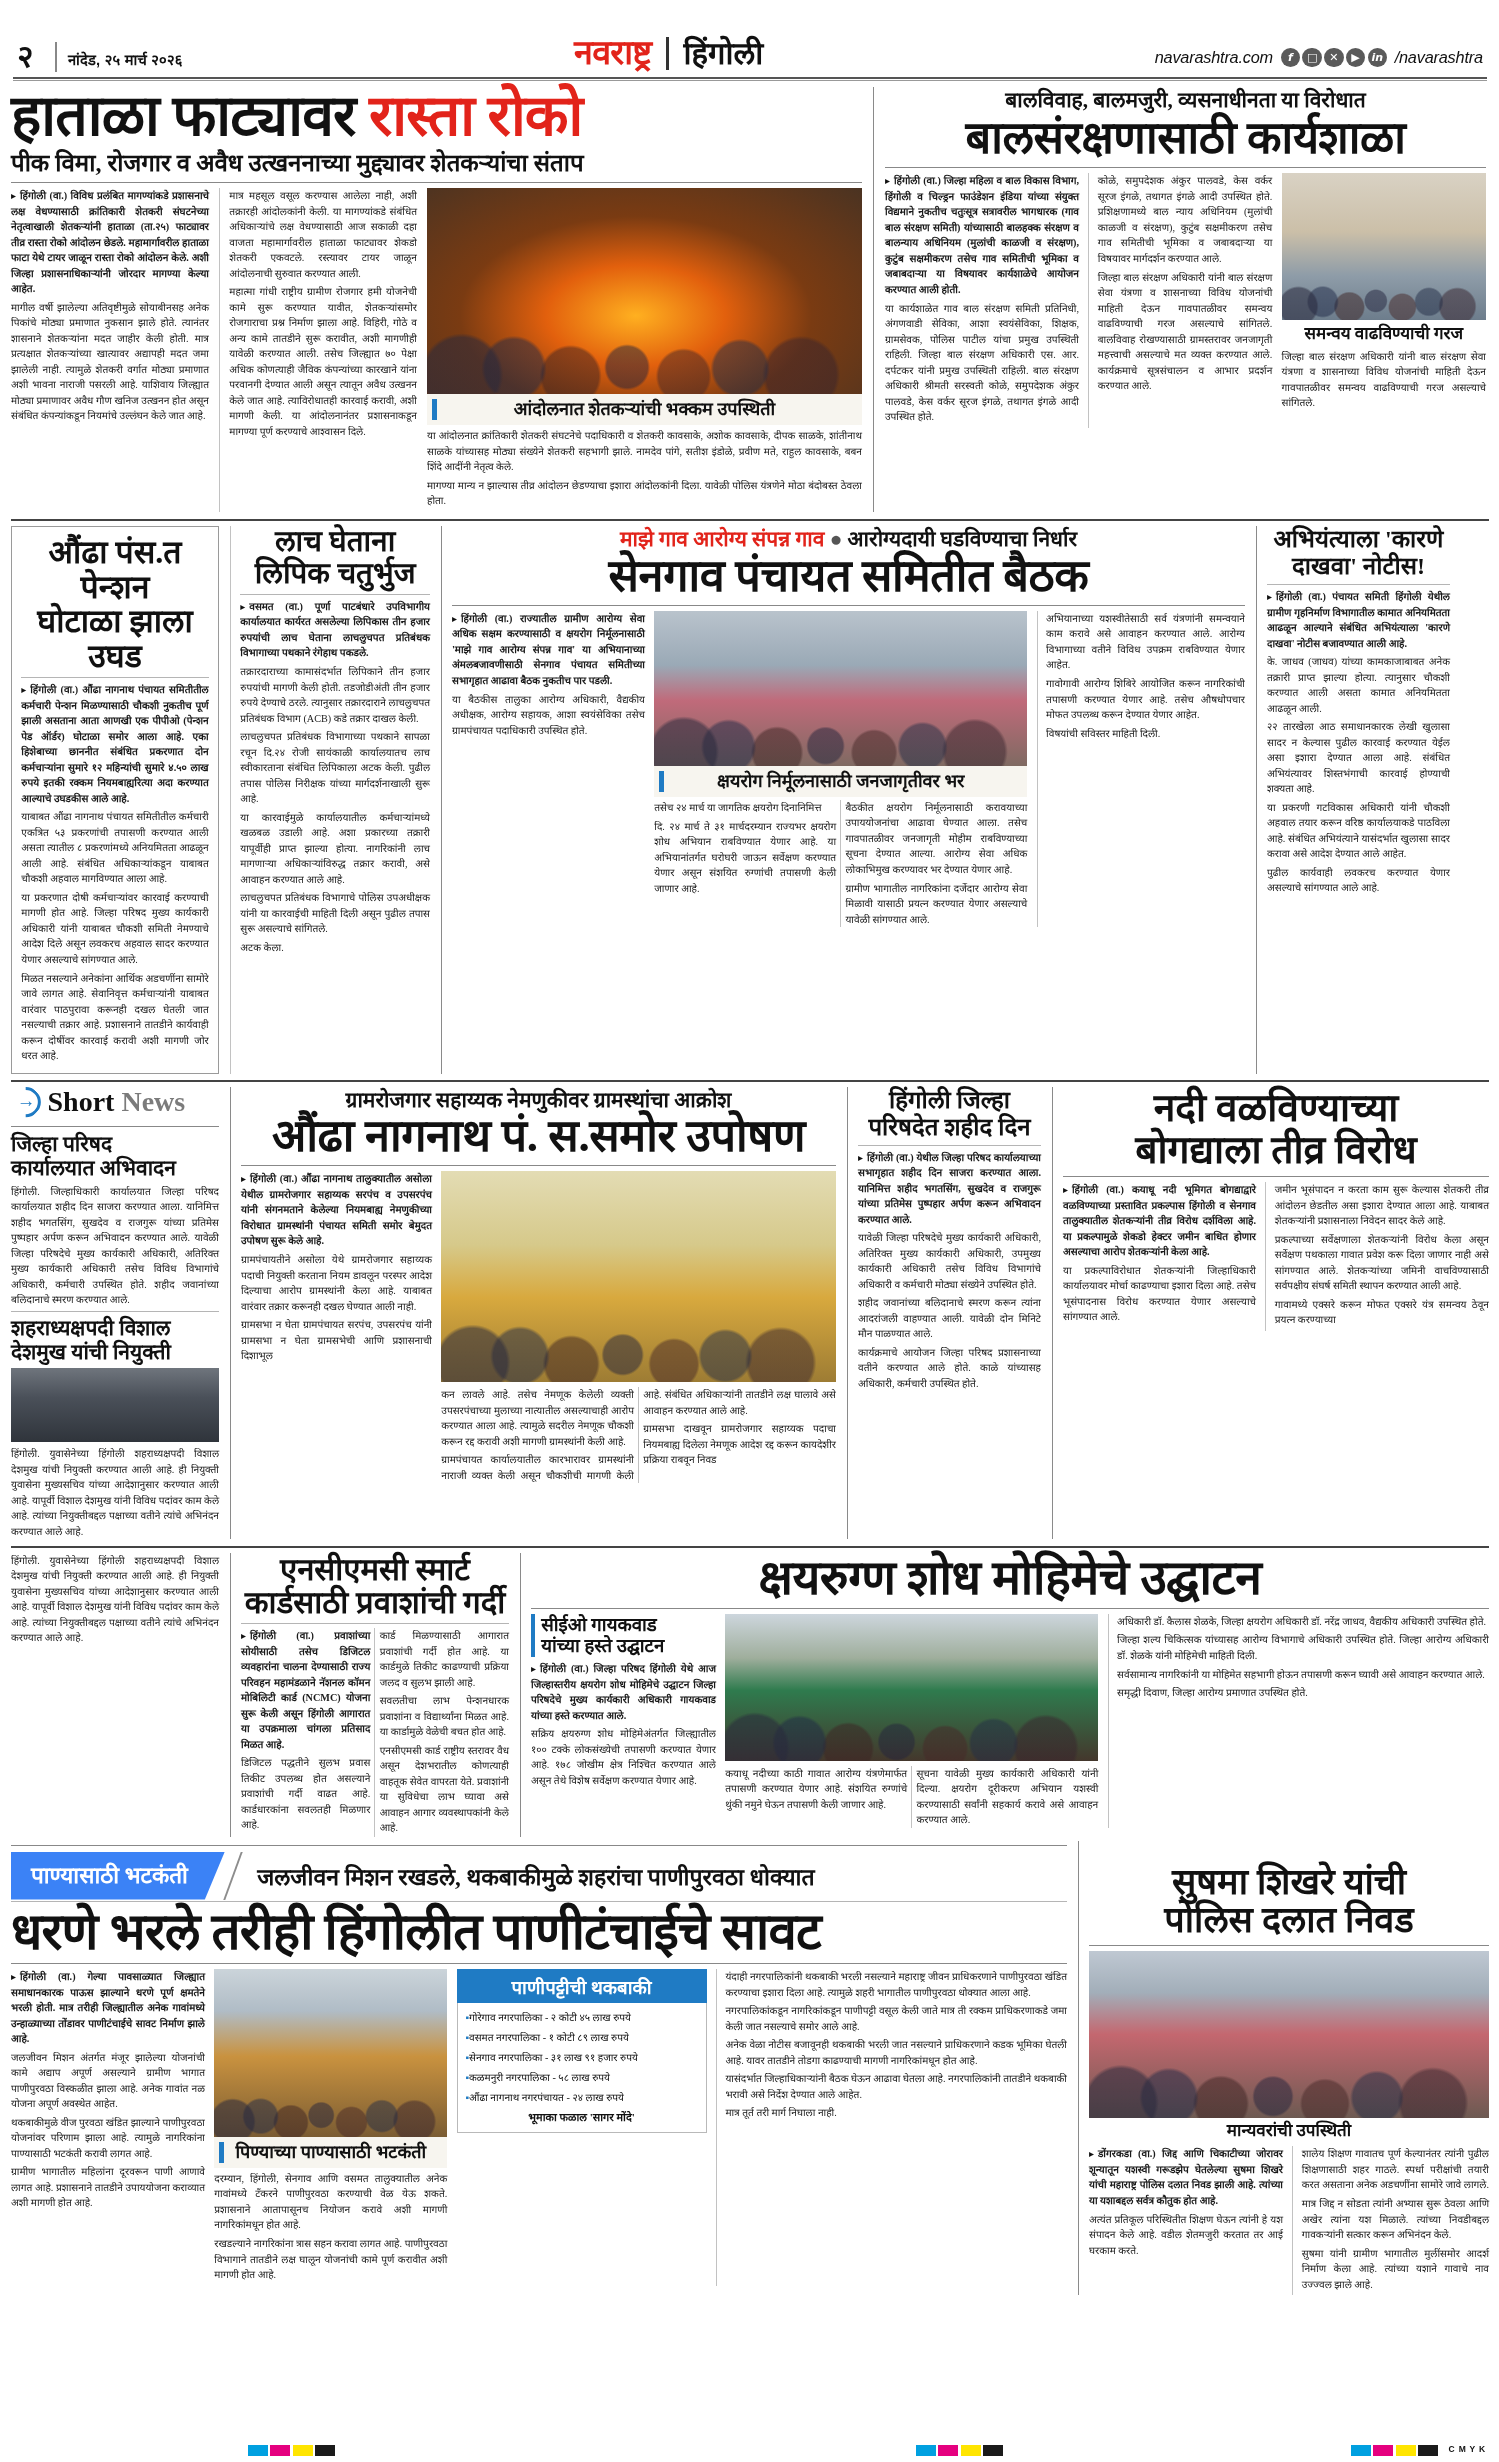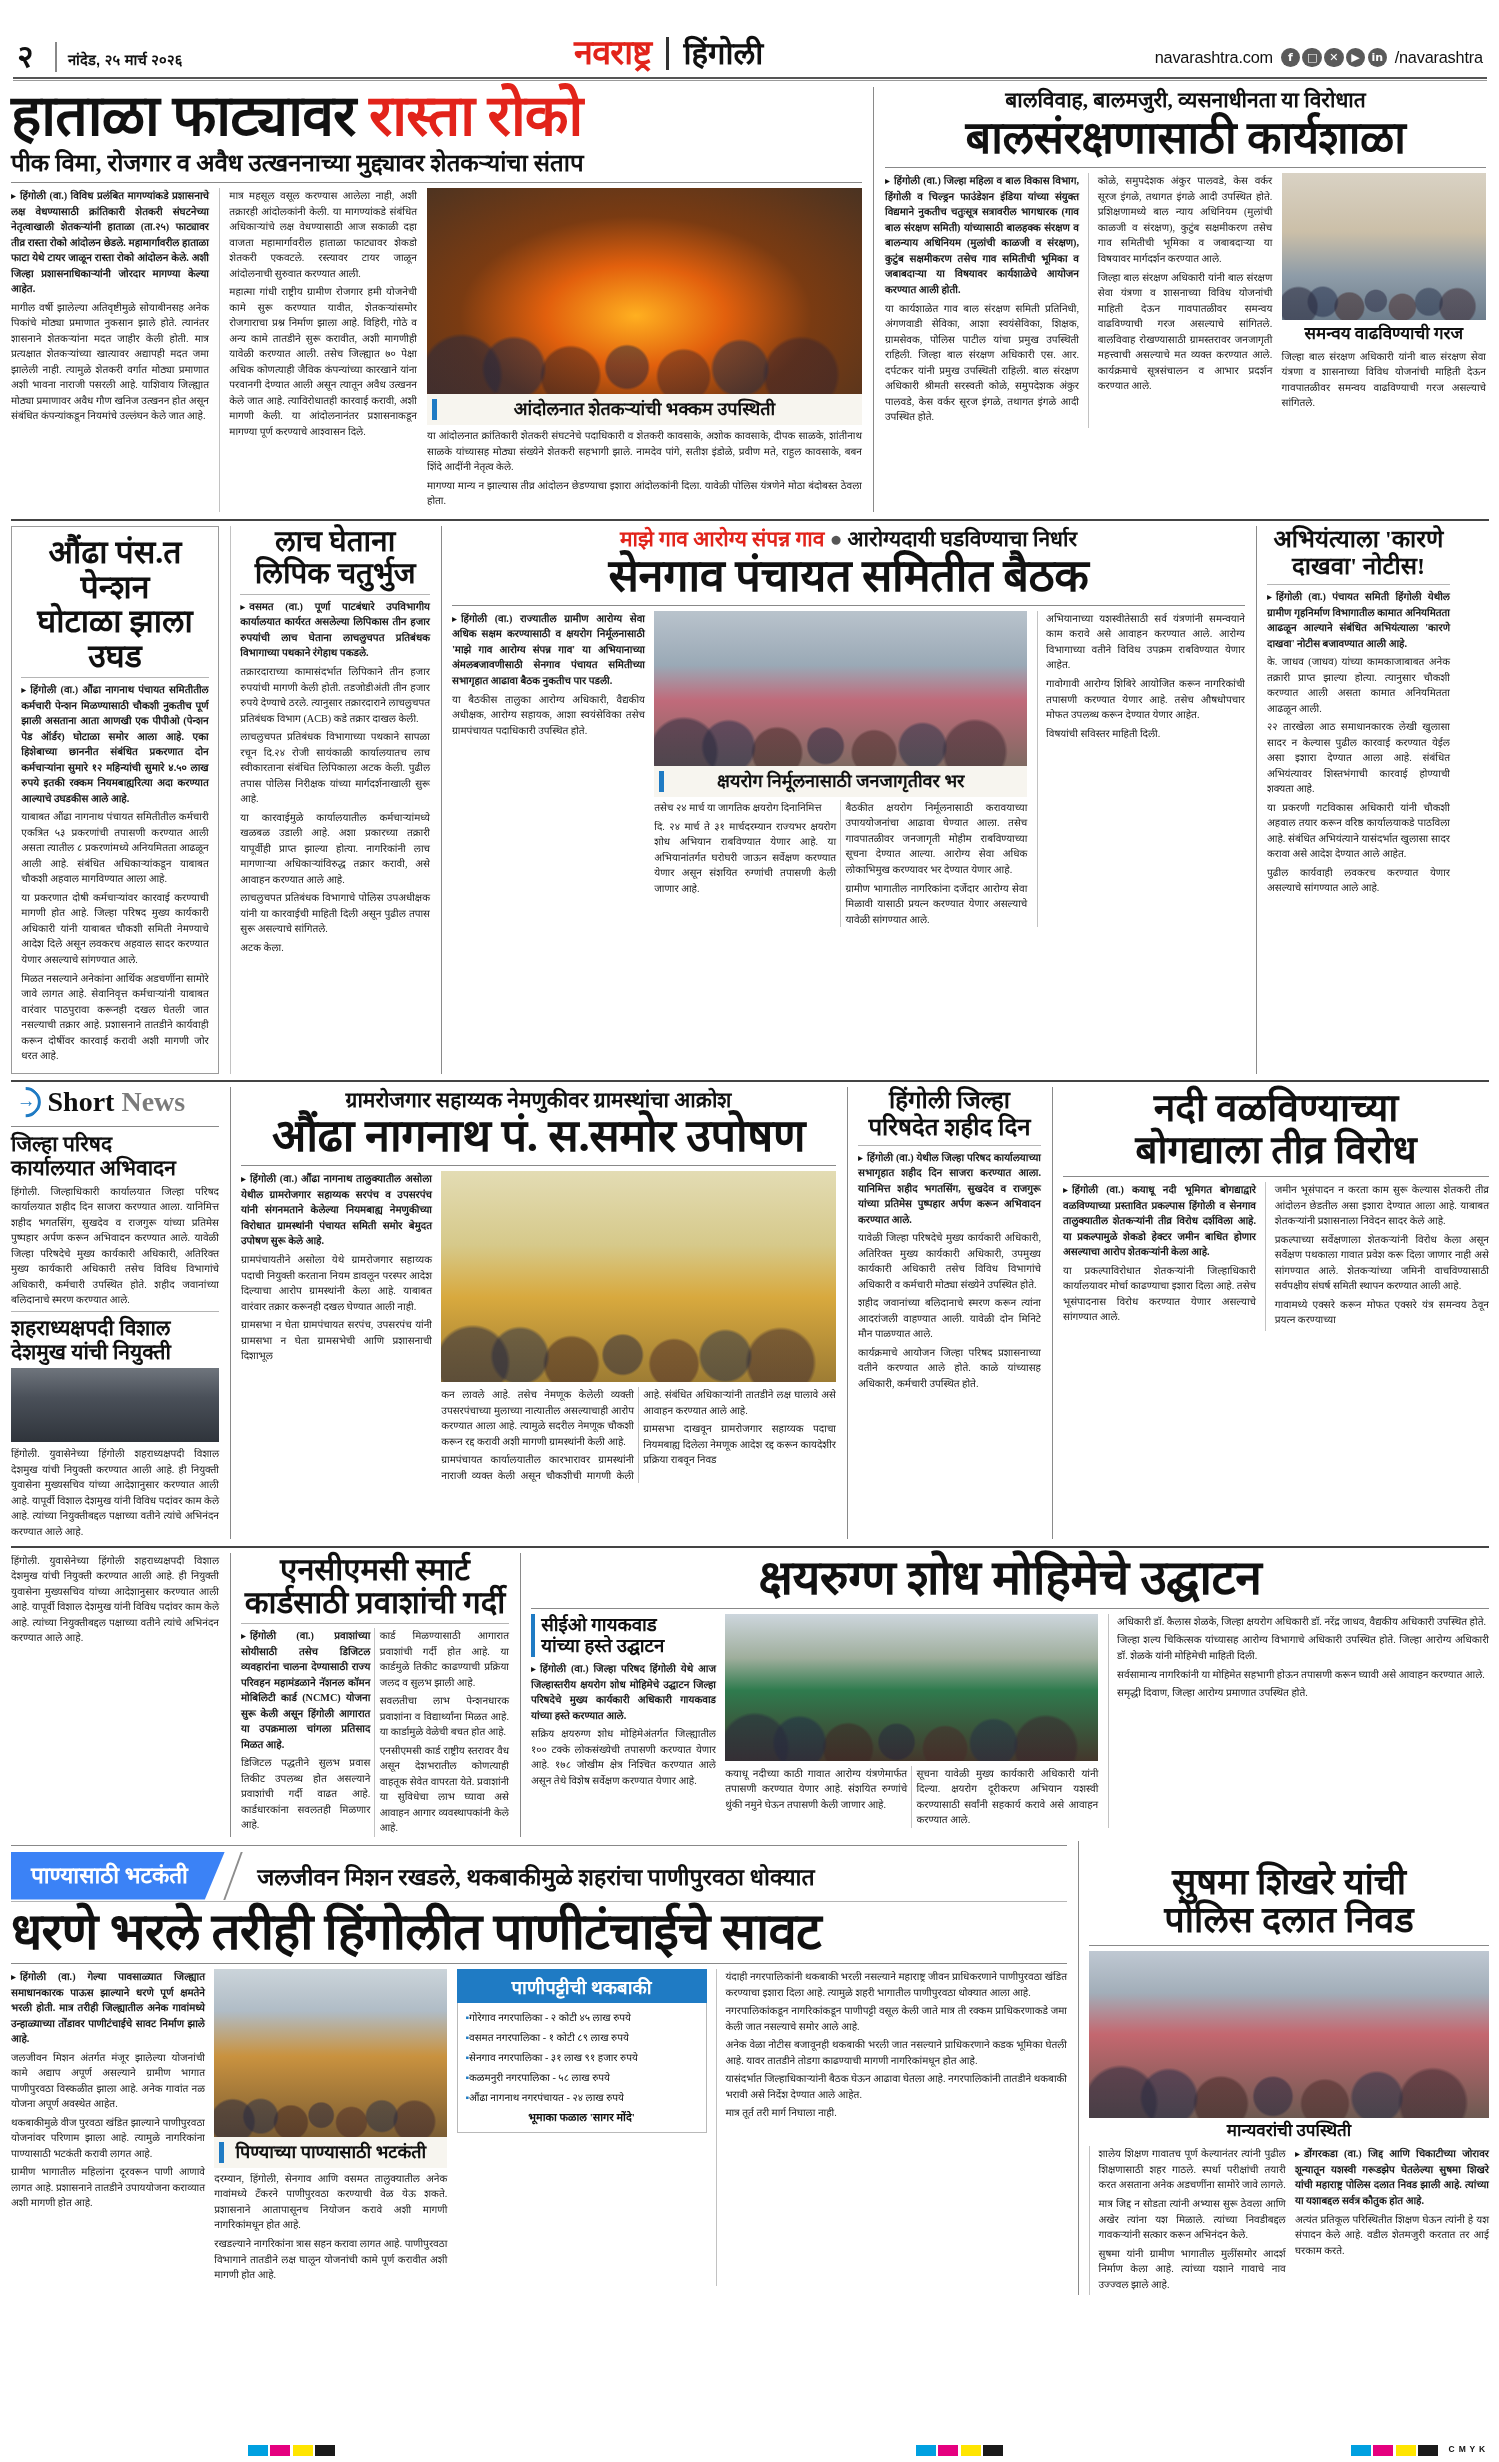--- a/index.html
+++ b/index.html
@@ -46,21 +46,21 @@
   .brand-red {
     color: #e2231a; font-size: 34px; font-weight: 900;
     letter-spacing: -0.8px; line-height: 1;
     font-family: "Liberation Serif","DejaVu Serif",serif;
   }
   .brand-bar { width: 2.3px; height: 33px; background: #333; }
   .brand-edition {
     font-size: 31px; font-weight: 900; line-height: 1;
     font-family: "Liberation Serif","DejaVu Serif",serif;
   }
-  .mast-right { display: flex; gap: 7.8px; padding-bottom: 4.7px;}
+  .mast-right { display: flex; gap: 7.8px; padding-bottom: 4.7px; font-style: italic;}
   .site-url { font-size: 16.3px; font-weight: 400; letter-spacing: -0.2px;}
   .social { display: flex; gap: 2.3px; align-items: center; }
   .sicon {
     width: 19.4px; height: 19.4px; border-radius: 50%;
     background: #5a5a5a; color: #fff;
     display: flex; align-items: center; justify-content: center;
     font-size: 11px; font-weight: 700; line-height: 1;
     font-family: "DejaVu Sans", sans-serif;
   }
   .handle { font-size: 16.3px; letter-spacing: -0.2px;}
@@ -605,28 +605,28 @@
 
     <div class="vline-dark" style="flex:1;padding-left:10px;">
       <div class="hl-l ctr" style="font-size:36px;margin-top:22px;">
         <span>सुषमा शिखरे यांची</span><br>
         <span>पोलिस दलात निवड</span>
       </div>
       <div class="rule-med"></div>
       <div class="photo ph-group ph-people-overlay" style="height:167px;"></div>
       <div class="subhead-bold">मान्यवरांची उपस्थिती</div>
       <div class="cols" style="gap:9.3px;">
+        <div class="body-col" style="width:194px;">
+          <p class="dateline">डोंगरकडा (वा.) जिद्द आणि चिकाटीच्या जोरावर शून्यातून यशस्वी गरूडझेप घेतलेल्या सुषमा शिखरे यांची महाराष्ट्र पोलिस दलात निवड झाली आहे. त्यांच्या या यशाबद्दल सर्वत्र कौतुक होत आहे.</p>
+          <p>अत्यंत प्रतिकूल परिस्थितीत शिक्षण घेऊन त्यांनी हे यश संपादन केले आहे. वडील शेतमजुरी करतात तर आई घरकाम करते.</p>
+        </div>
         <div class="body-col vline" style="flex:1;padding-left:8.5px;">
           <p>शालेय शिक्षण गावातच पूर्ण केल्यानंतर त्यांनी पुढील शिक्षणासाठी शहर गाठले. स्पर्धा परीक्षांची तयारी करत असताना अनेक अडचणींना सामोरे जावे लागले.</p>
           <p>मात्र जिद्द न सोडता त्यांनी अभ्यास सुरू ठेवला आणि अखेर त्यांना यश मिळाले. त्यांच्या निवडीबद्दल गावकऱ्यांनी सत्कार करून अभिनंदन केले.</p>
           <p>सुषमा यांनी ग्रामीण भागातील मुलींसमोर आदर्श निर्माण केला आहे. त्यांच्या यशाने गावाचे नाव उज्ज्वल झाले आहे.</p>
-        </div>
-        <div class="body-col" style="width:194px;">
-          <p class="dateline">डोंगरकडा (वा.) जिद्द आणि चिकाटीच्या जोरावर शून्यातून यशस्वी गरूडझेप घेतलेल्या सुषमा शिखरे यांची महाराष्ट्र पोलिस दलात निवड झाली आहे. त्यांच्या या यशाबद्दल सर्वत्र कौतुक होत आहे.</p>
-          <p>अत्यंत प्रतिकूल परिस्थितीत शिक्षण घेऊन त्यांनी हे यश संपादन केले आहे. वडील शेतमजुरी करतात तर आई घरकाम करते.</p>
         </div>
       </div>
     </div>
   </div>
 
   <div style="position:absolute;left:248px;bottom:6.2px;" class="cmyk-bar">
     <span style="background:#00a0e0"></span>
     <span style="background:#e5007f"></span>
     <span style="background:#ffe500"></span>
     <span style="background:#1a1a1a"></span>

